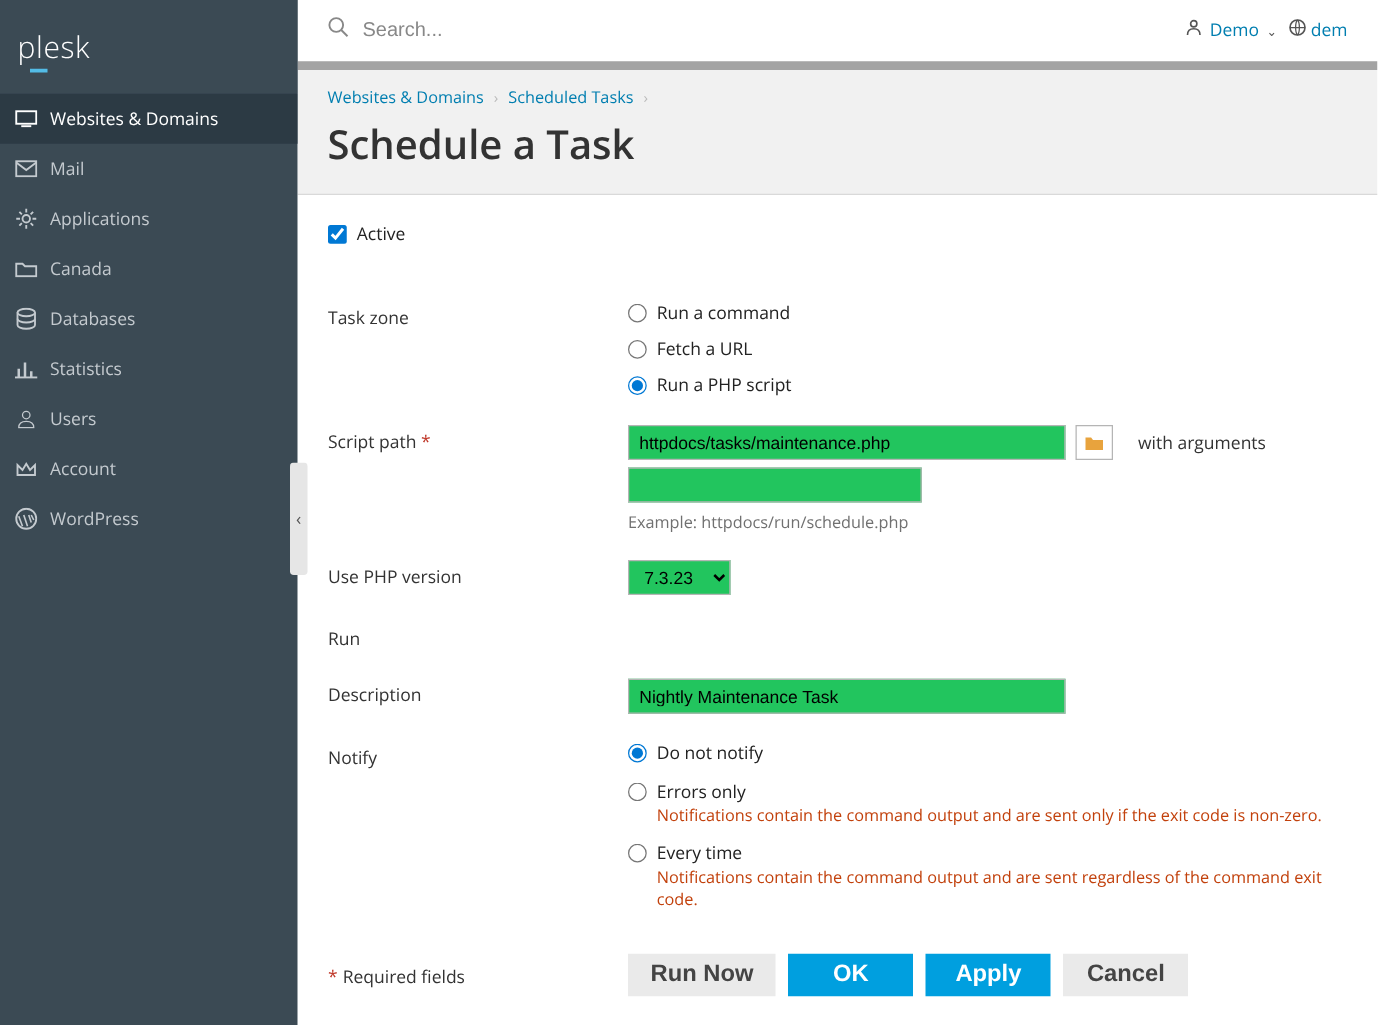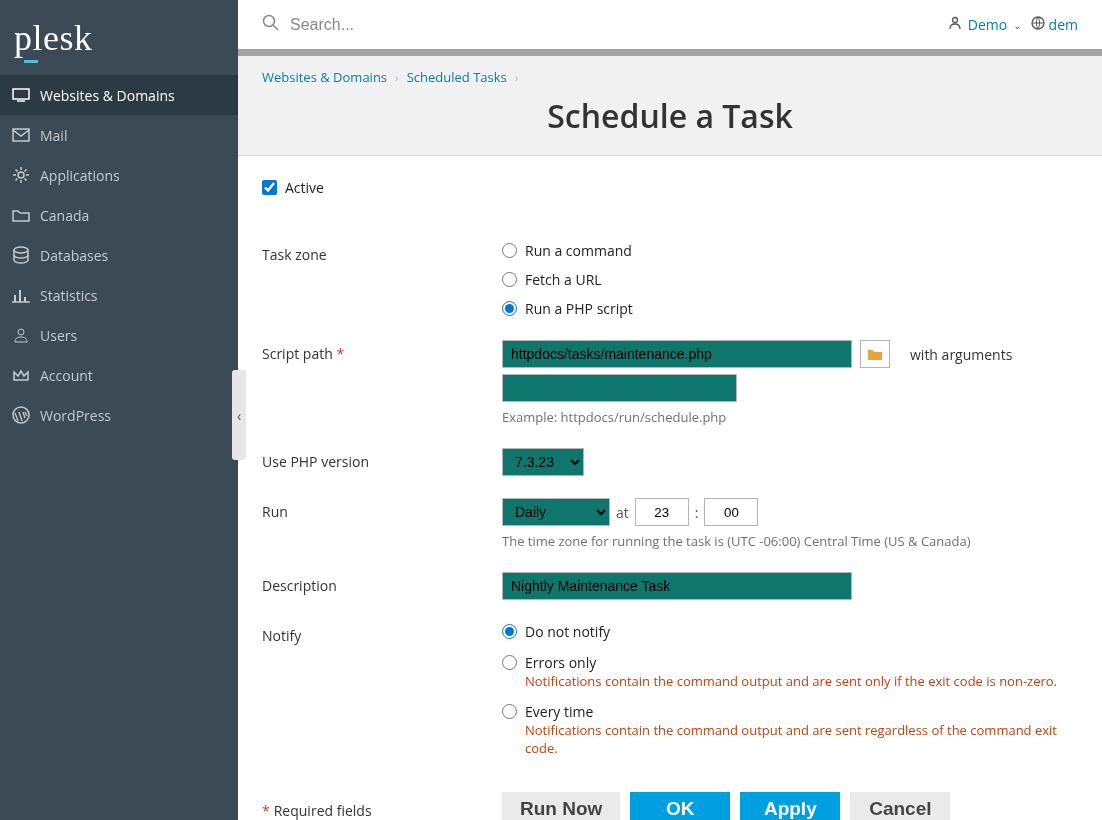--- a/index.html
+++ b/index.html
@@ -24,25 +24,24 @@
   }
   .logo {
     height: 75px;
     display: flex;
     align-items: center;
     padding-left: 14px;
     background: #3b4a54;
   }
   .logo-text {
     color: #fff;
-    font-size: 36px;
+    font-size: 24px;
     font-weight: 300;
     letter-spacing: 0.5px;
     position: relative;
-    font-family: Liberation Serif, serif;
   }
   .logo-text::after {
     content: '';
     position: absolute;
     left: 10px;
     bottom: -4px;
     width: 14px;
     height: 3px;
     background: #53bce6;
   }
@@ -143,21 +142,20 @@
     font-size: 13px;
     color: #888;
     margin-bottom: 8px;
   }
   .breadcrumb a { color: #007eb0; text-decoration: none; cursor:pointer;}
   .breadcrumb .sep { color: #bbb; font-size: 12px; }
   .page-title {
     font-size: 32px;
     font-weight: 600;
     color: #333;
-    text-align: center;
   }
   
   .content {
     flex: 1;
     overflow-y: auto;
     padding: 22px 24px 40px 24px;
   }
   .form-row {
     display: flex;
     margin-bottom: 22px;
@@ -185,21 +183,21 @@
     font-size: 13px;
     margin-left: 23px;
     line-height: 1.4;
     max-width: 560px;
   }
   input.text-input, select.select-input {
     border: 1px solid #b5b5b5;
     height: 28px;
     padding: 2px 8px;
     font-size: 14px;
-    background:#0f766e;
+    background:#22c55e;
   }
   .script-row { display:flex; align-items:center; gap:8px; }
   .script-row .text-input { width: 350px; }
   .folder-btn {
     width: 30px; height: 28px;
     border:1px solid #b5b5b5; background:#fff;
     display:flex; align-items:center; justify-content:center;
     cursor:pointer;
   }
   .folder-btn svg { fill:#e8a33d; }
@@ -419,32 +417,20 @@
       <div class="form-label">Use PHP version</div>
       <div class="form-field">
         <select class="select-input" style="width:82px;">
           <option>7.3.23</option>
         </select>
       </div>
     </div>
 
     <div class="form-row">
       <div class="form-label">Run</div>
-      <div class="form-field">
-        <div class="run-inline">
-          <select class="select-input" style="width:108px;">
-            <option>Daily</option>
-          </select>
-          <span class="at">at</span>
-          <input type="text" class="small-input" value="23" style="">
-          <span class="at">:</span>
-          <input type="text" class="small-input" value="00" style="">
-        </div>
-        <div class="hint">The time zone for running the task is (UTC -06:00) Central Time (US &amp; Canada)</div>
-      </div>
     </div>
 
     <div class="form-row">
       <div class="form-label">Description</div>
       <div class="form-field">
         <input type="text" class="text-input desc-input" value="Nightly Maintenance Task" style="">
       </div>
     </div>
 
     <div class="form-row">

